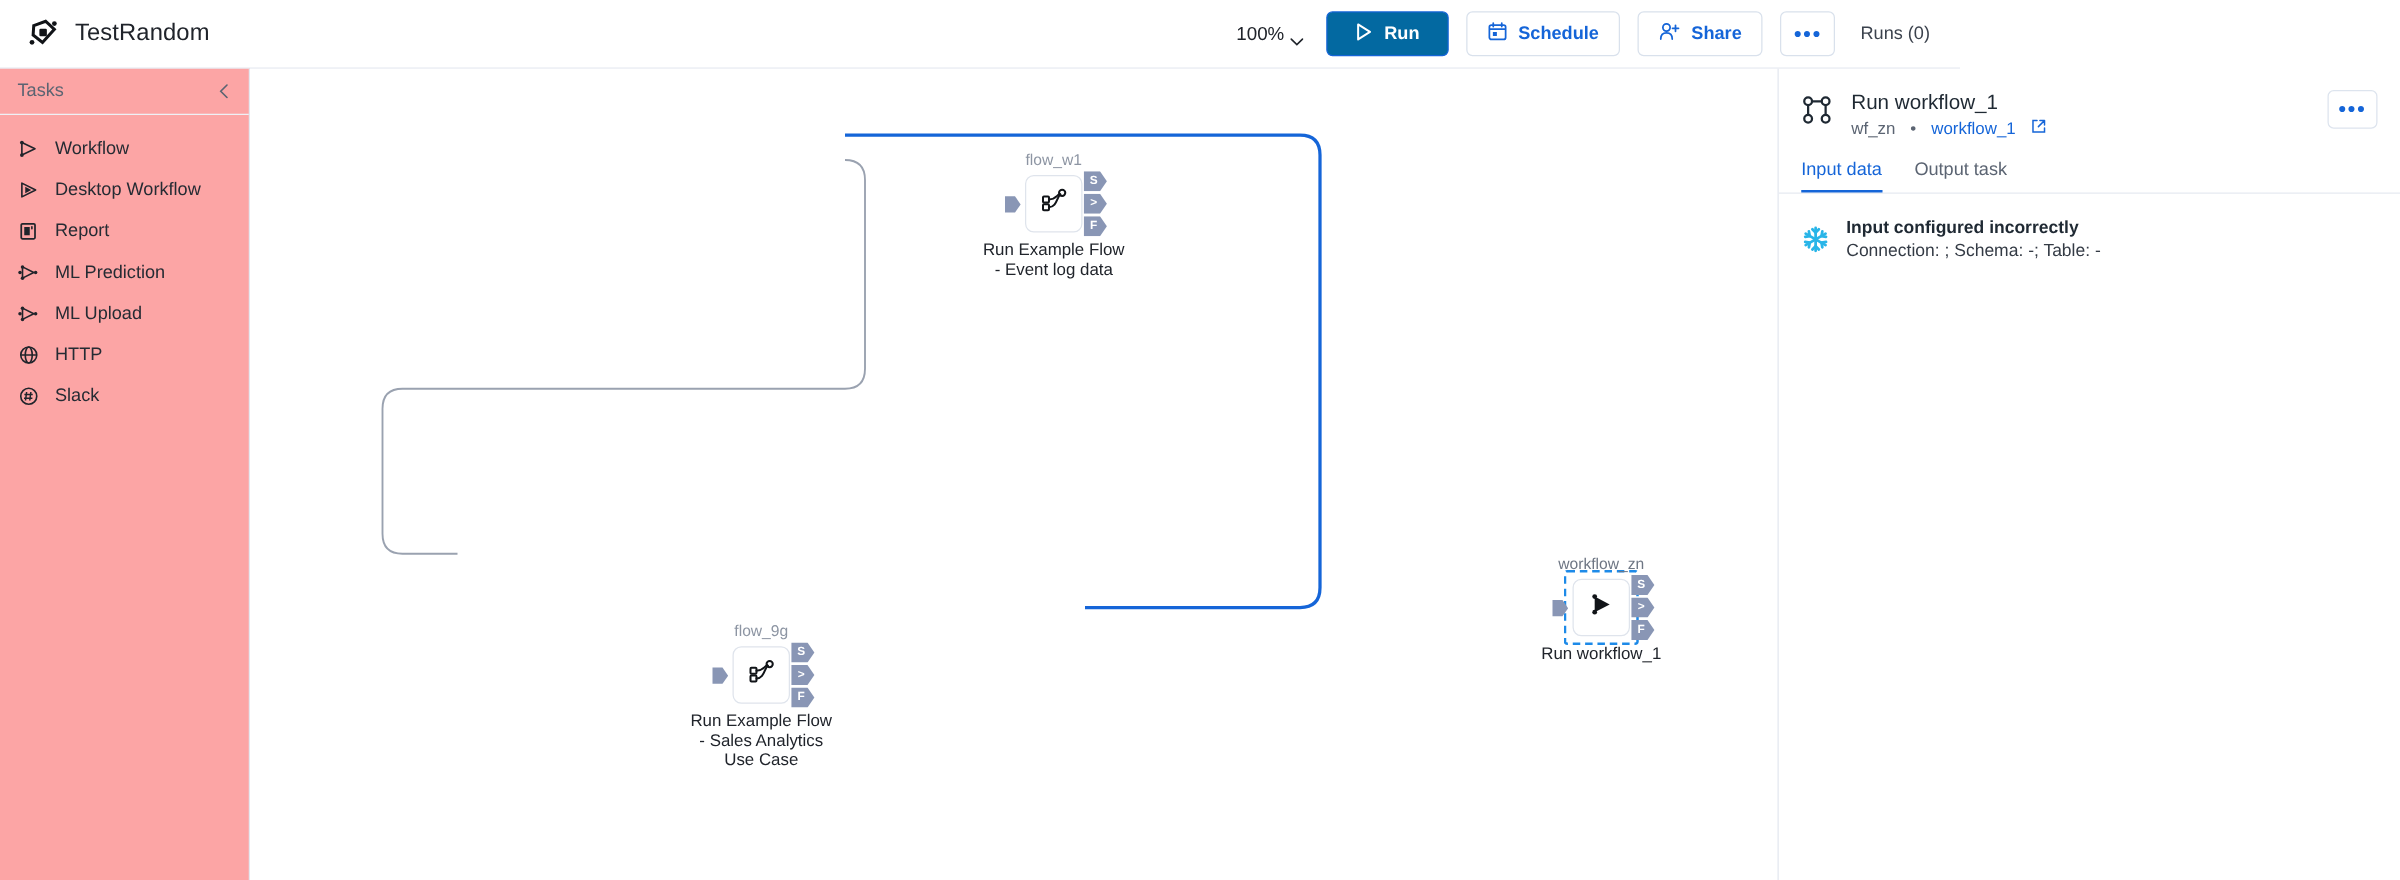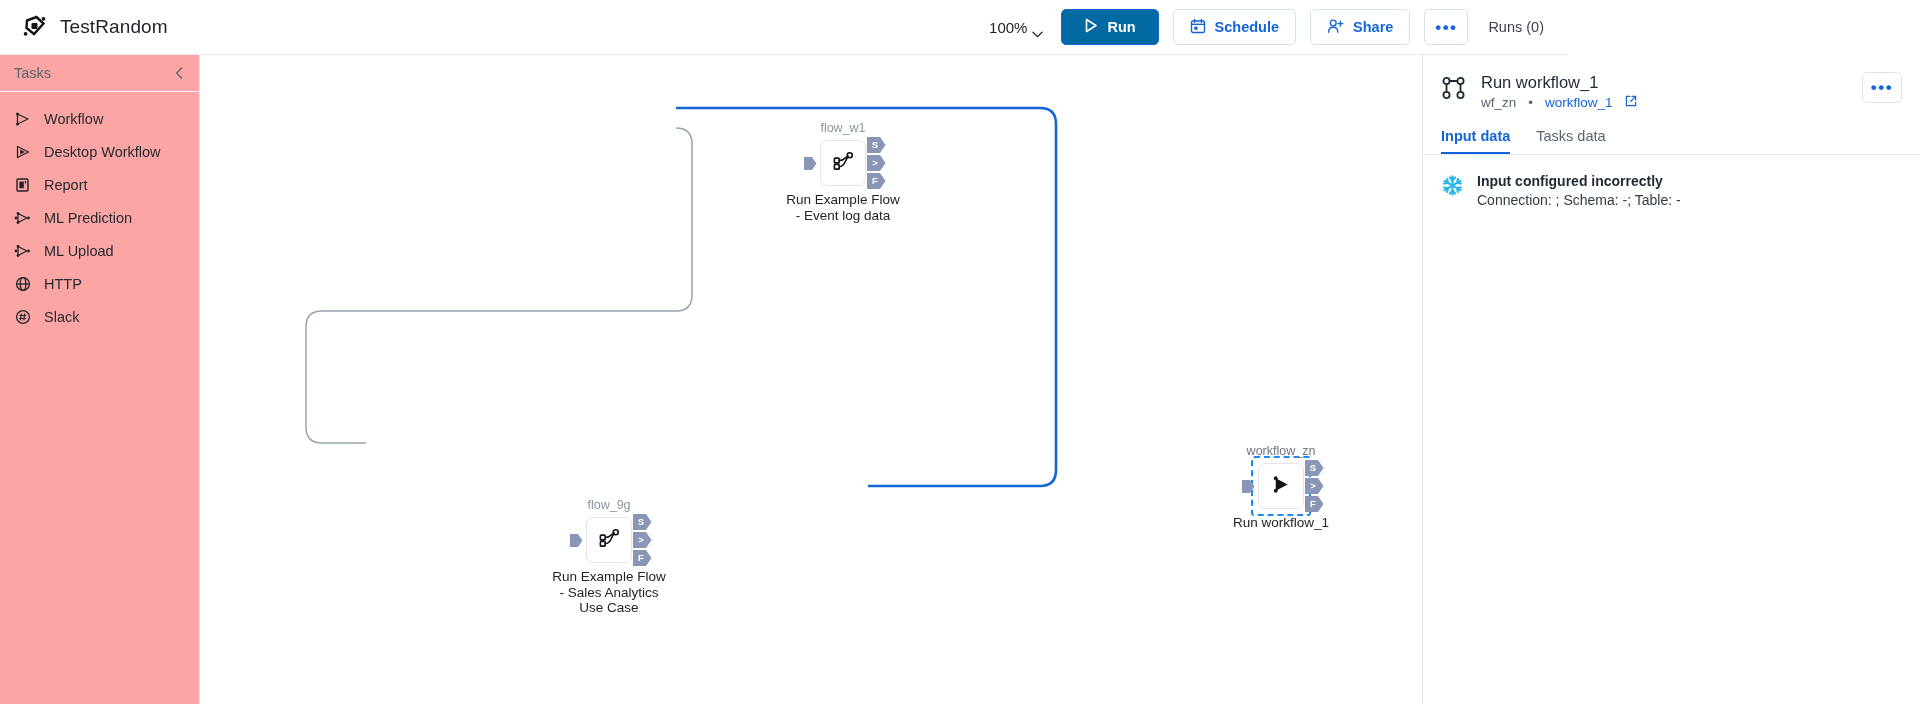--- a/index.html
+++ b/index.html
@@ -153,22 +153,22 @@
     display: flex; align-items: center; justify-content: center; cursor: pointer;
   }
   .panel-tabs {
     display: flex; gap: 26px; padding: 0 18px;
     margin-top: 18px; border-bottom: 1px solid #e6eaf1;
   }
   .panel-tab {
     font-size: 14.5px; color: #5b6472; padding-bottom: 8px;
     cursor: pointer; border-bottom: 2px solid transparent;
   }
-  .panel-tab.active { color: #1565d8; border-bottom-color: #1565d8; font-weight: bold; }
-  .panel-body { padding: 18px; display: flex; gap: 13px; align-items: flex-start; }
+  .panel-tab.active { color: #1565d8; border-bottom-color: #1565d8; }
+  .panel-body { padding: 18px; display: flex; gap: 13px; align-items: center; }
   .snow-ico { width: 23px; height: 23px; flex: 0 0 23px; margin-top: 1px; }
   .msg-title { font-size: 14px; font-weight: 700; color: #1f2933; }
   .msg-sub { font-size: 14px; color: #343b45; margin-top: 3px; }
 </style>
 </head>
 <body>
 
 <div class="topbar">
   <div class="brand">
     <span class="brand-logo">
@@ -486,21 +486,21 @@
         </span>
       </div>
     </div>
     <div class="panel-menu-btn">
       <span class="dots-glyph">•••</span>
     </div>
   </div>
 
   <div class="panel-tabs">
     <div class="panel-tab active">Input data</div>
-    <div class="panel-tab">Tasks data</div>
+    <div class="panel-tab">Output task</div>
   </div>
 
   <div class="panel-body">
     <span class="snow-ico">
       <svg viewBox="0 0 24 24" width="23" height="23">
         <g stroke="#29b5e8" stroke-width="2.3" stroke-linecap="round">
           <path d="M12 2.5 V21.5"></path>
           <path d="M3.7 7.2 L20.3 16.8"></path>
           <path d="M3.7 16.8 L20.3 7.2"></path>
           <path d="M12 6.4 L9.3 3.6 M12 6.4 L14.7 3.6"></path>

